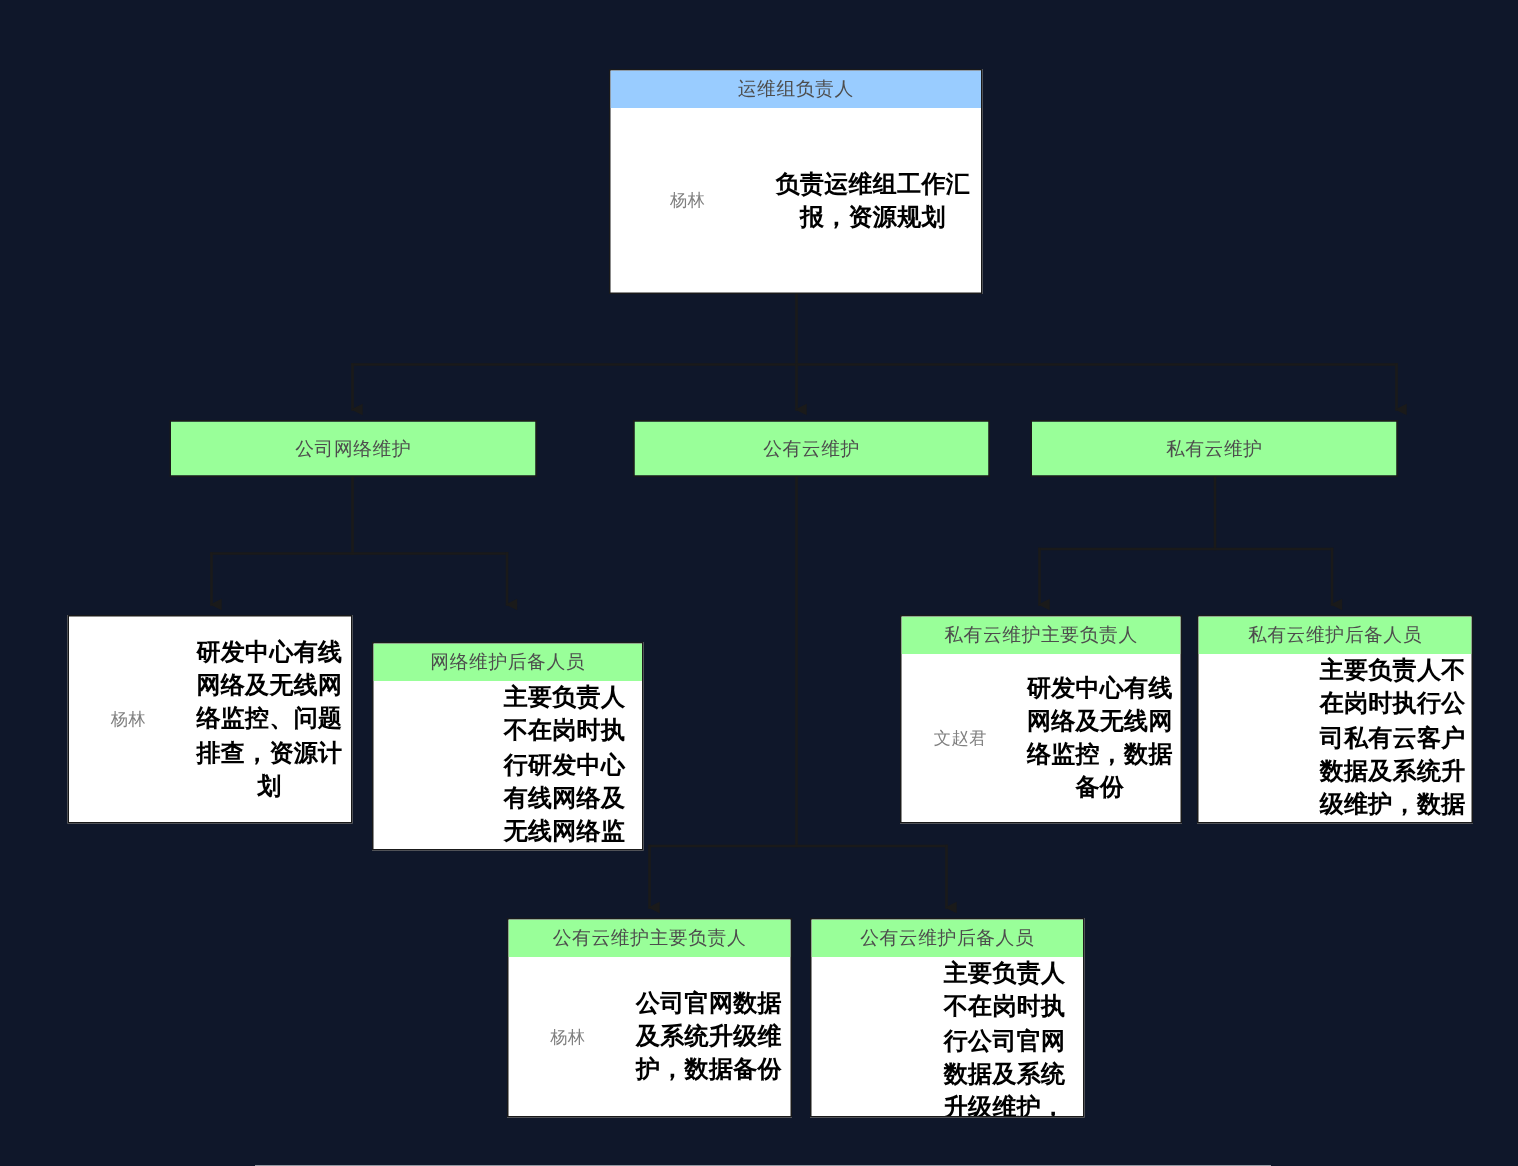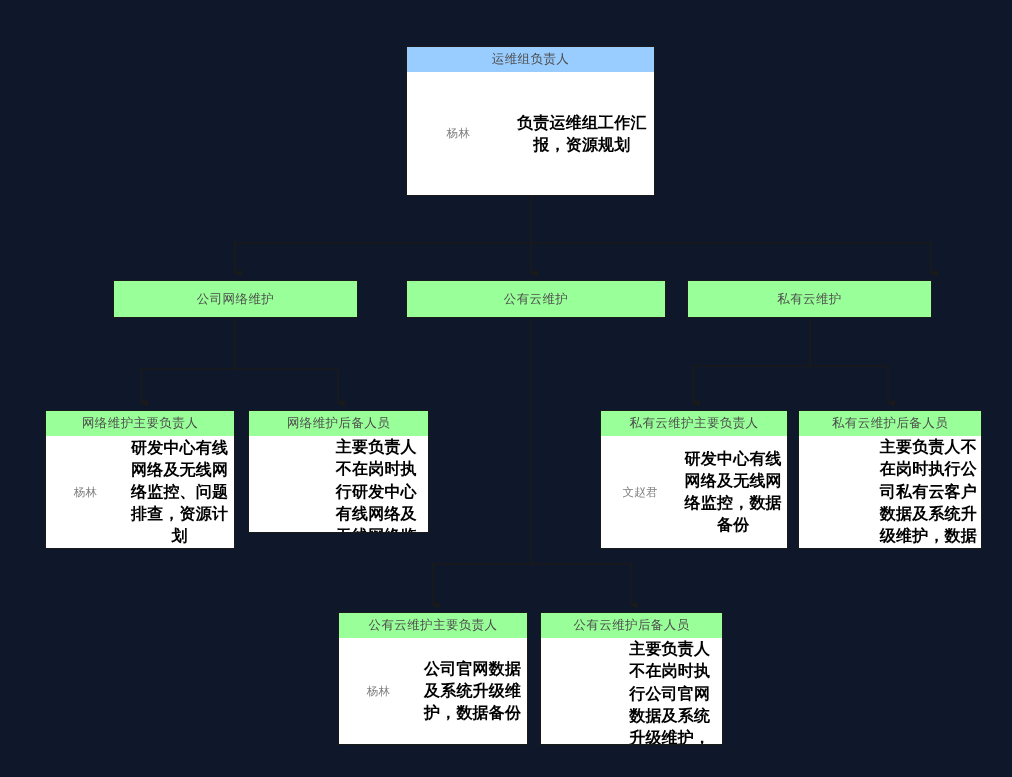--- a/index.html
+++ b/index.html
@@ -142,37 +142,36 @@
     <div class="node-body center-v">
       <div class="node-person">杨林</div>
       <div class="node-duty">负责运维组工作汇报，资源规划</div>
     </div>
   </div>
 
   <div class="node title-only" style="left:113px; top:280px; width:245px; height:38px;">
     <div class="node-header header-green">公司网络维护</div>
   </div>
 
-  <div class="node title-only" style="left:406px; top:280px; width:260px; height:38px;">
+  <div class="node title-only" style="left:422px; top:280px; width:238px; height:38px;">
     <div class="node-header header-green">公有云维护</div>
   </div>
 
   <div class="node title-only" style="left:687px; top:280px; width:245px; height:38px;">
     <div class="node-header header-green">私有云维护</div>
   </div>
 
   <div class="node" style="left:45px; top:410px; width:190px; height:139px;">
-    <div class="node-header header-green">网络维护主要负责人</div>
     <div class="node-body center-v">
       <div class="node-person">杨林</div>
       <div class="node-duty">研发中心有线网络及无线网络监控、问题排查，资源计划</div>
     </div>
   </div>
 
-  <div class="node" style="left:248px; top:410px; width:181px; height:123px;align-items:center;">
+  <div class="node" style="left:248px; top:428px; width:181px; height:139px;align-items:center;">
     <div class="node-header header-green">网络维护后备人员</div>
     <div class="node-body center-v">
       <div class="node-person blank"></div>
       <div class="node-duty">主要负责人不在岗时执行研发中心有线网络及无线网络监控、问题排查，资源计划</div>
     </div>
   </div>
 
   <div class="node" style="left:600px; top:410px; width:188px; height:139px;">
     <div class="node-header header-green">私有云维护主要负责人</div>
     <div class="node-body center-v">

